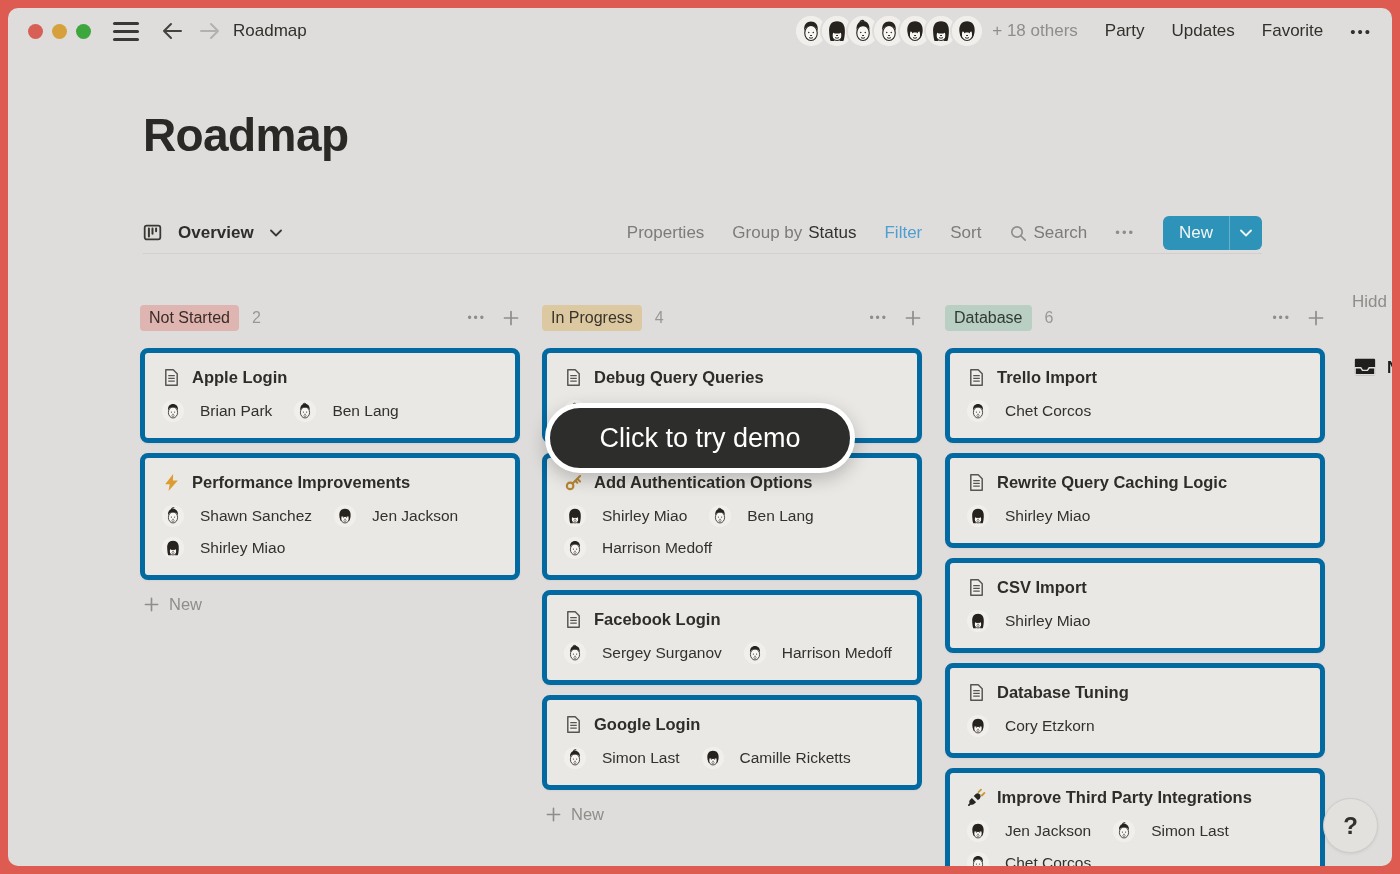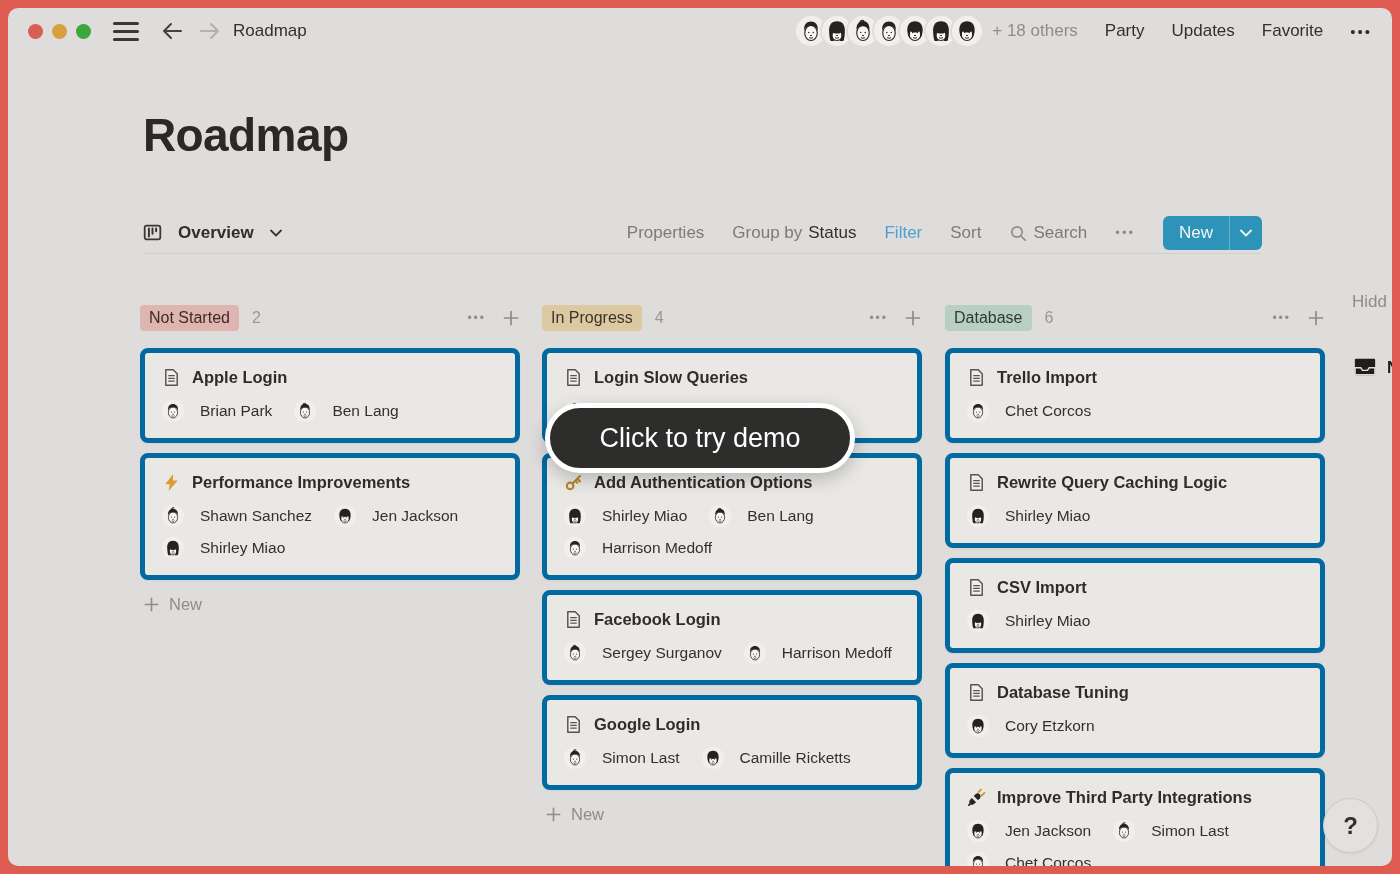--- a/index.html
+++ b/index.html
@@ -324,21 +324,21 @@
         </div>
         <div class="cards">
           <div class="card">
             <div class="cardtitle">
               <span style="display: flex;">
                 <svg width="19" height="19" viewBox="0 0 18 18">
                   <path d="M3.6 1.6h7l3.8 3.8v11h-10.8z" fill="#efeeec" stroke="#57554f" stroke-width="1.4" stroke-linejoin="round"></path>
                   <path d="M5.9 7.2h6.2M5.9 9.8h6.2M5.9 12.4h6.2" stroke="#57554f" stroke-width="1.3"></path>
                 </svg>
               </span>
-              <span>Login Slow Queries</span>
+              <span>Debug Query Queries</span>
             </div>
             <div class="assignees">
               <span class="chip">
                 <span class="avatar"><svg width="100%" height="100%" viewBox="0 0 24 24">
                     <circle cx="12" cy="12" r="12" fill="#f1efec"></circle>
                     <ellipse cx="12" cy="13.6" rx="5" ry="6" fill="#f8f6f3" stroke="#2a2623" stroke-width="0.9"></ellipse>
                     <circle cx="10.2" cy="13.2" r="0.6" fill="#2a2623"></circle>
                     <circle cx="13.8" cy="13.2" r="0.6" fill="#2a2623"></circle>
                     <path d="M11.6 15.6h.9M10.7 17.4c.8.5 1.8.5 2.6 0" stroke="#2a2623" stroke-width="0.8" fill="none" stroke-linecap="round"></path>
                     <path d="M6.8 11.2C6.5 6.2 9 4 12 4s5.5 2.2 5.2 7.2c-1.4-2.4-2.2-3-5.2-3s-3.8.6-5.2 3z" fill="#26221e"></path>

